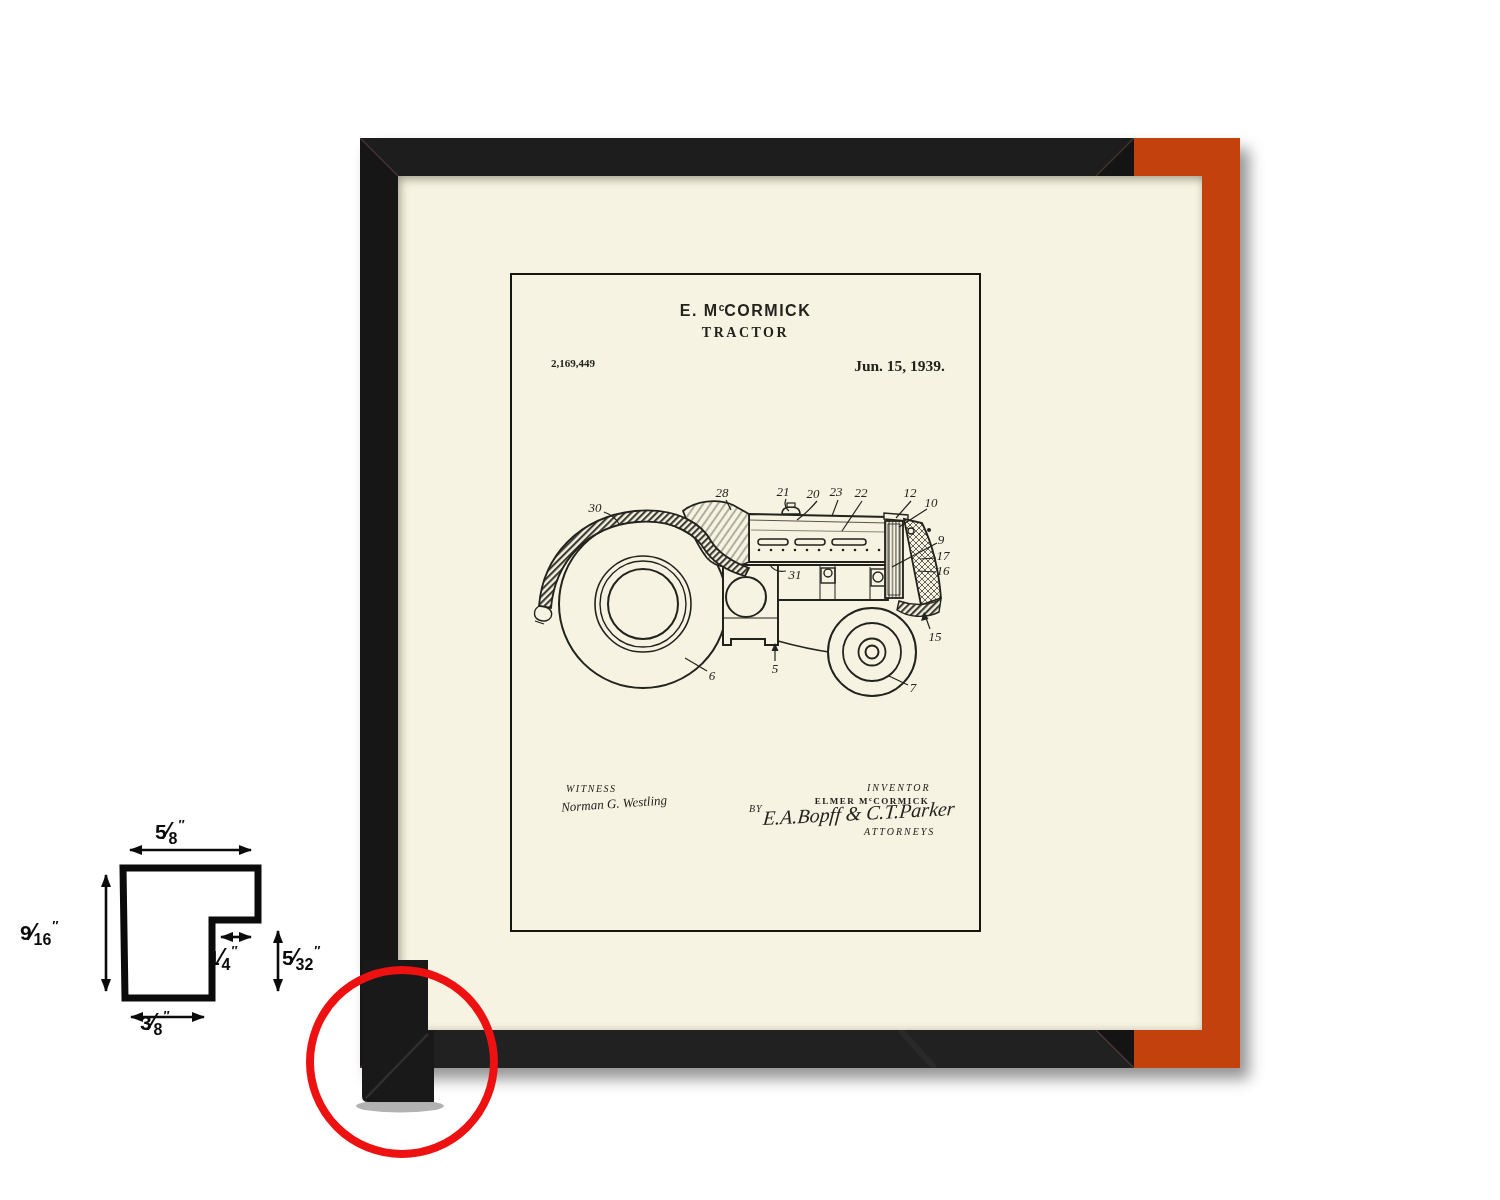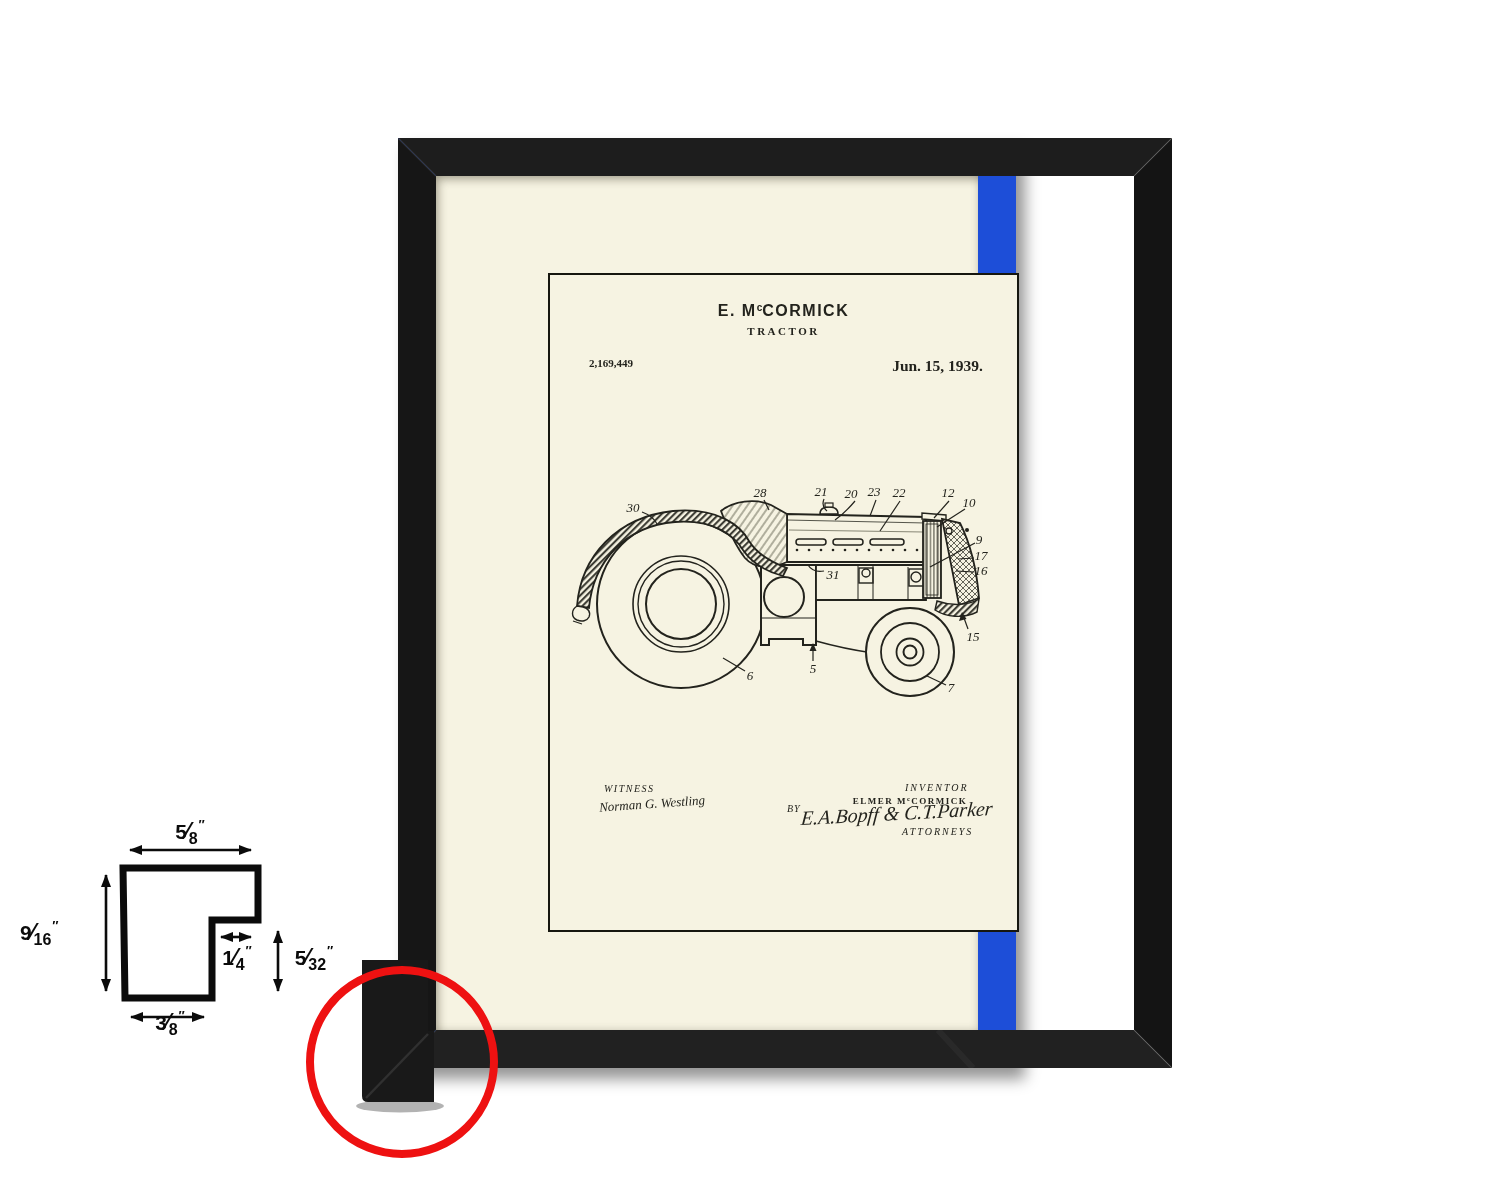--- a/index.html
+++ b/index.html
@@ -1,43 +1,43 @@
 <!DOCTYPE html>
 <html><head>
 <meta charset="utf-8">
 <style>
   html,body{margin:0;padding:0;background:#ffffff;}
   .stage{position:relative;width:1500px;height:1200px;background:#ffffff;overflow:hidden;
          font-family:"Liberation Sans",sans-serif;}
 
   
-  .frame{position:absolute;left:398px;top:138px;width:618px;height:930px;background:#1d4ed8;
+  .frame{position:absolute;left:360px;top:138px;width:880px;height:930px;background:#c2410c;
          box-shadow:9px 11px 14px rgba(0,0,0,.42);}
   .frame .bands{position:absolute;left:0;top:0;}
   .mat{position:absolute;left:38px;top:38px;right:38px;bottom:38px;background:#f6f3e2;
        box-shadow:inset 5px 6px 10px -3px rgba(60,55,35,.45), inset -3px -3px 8px -4px rgba(60,55,35,.3);}
   .paper{position:absolute;left:112px;top:97px;width:471px;height:659px;border:2px solid #16160f;
          box-sizing:border-box;background:#f6f3e2;}
   .paper .abs{position:absolute;white-space:nowrap;color:#23231d;}
 
   .ctr{left:0;right:0;text-align:center;}
   .ptitle{top:27px;font-family:"Liberation Sans",sans-serif;font-weight:bold;font-size:16px;
           letter-spacing:1.5px;color:#1d1d16;}
   .ptitle sup{font-size:10px;vertical-align:5px;letter-spacing:0;}
-  .psub{top:50px;font-family:"Liberation Serif",serif;font-weight:bold;font-size:11px;letter-spacing:2.5px;}
+  .psub{top:50px;font-family:"Liberation Serif",serif;font-weight:bold;font-size:14px;letter-spacing:2.5px;}
   .pnum{left:39px;top:82px;font-family:"Liberation Serif",serif;font-weight:bold;font-size:11px;}
   .pdate{right:34px;top:82px;font-family:"Liberation Serif",serif;font-weight:bold;font-size:15.5px;}
 
   .sig-small{font-family:"Liberation Serif",serif;font-style:italic;font-size:10px;letter-spacing:2px;}
   .sig-caps{font-family:"Liberation Serif",serif;font-size:9px;letter-spacing:1.5px;font-weight:bold;}
   .sig-caps sup{font-size:6.5px;vertical-align:3px;}
   .script{font-family:"Liberation Serif",serif;font-style:italic;color:#23231d;}
 
   
-  .dim{position:absolute;font-weight:bold;color:#0b0b0b;font-size:21px;text-align:center;
+  .dim{position:absolute;font-weight:bold;color:#0b0b0b;font-size:21px;text-align:left;
        font-family:"Liberation Sans",sans-serif;white-space:nowrap;}
   .dim .sl{font-size:23px;margin:0 -1px;}
   .dim .d{font-size:16px;vertical-align:-5px;}
   .dim .im{font-size:13px;vertical-align:10px;margin-left:1px;}
 
   .overlay{position:absolute;left:0;top:0;pointer-events:none;}
   svg text.ref{font-family:"Liberation Serif",serif;font-style:italic;font-size:13px;fill:#23231d;}
 </style>
 </head>
 <body>

